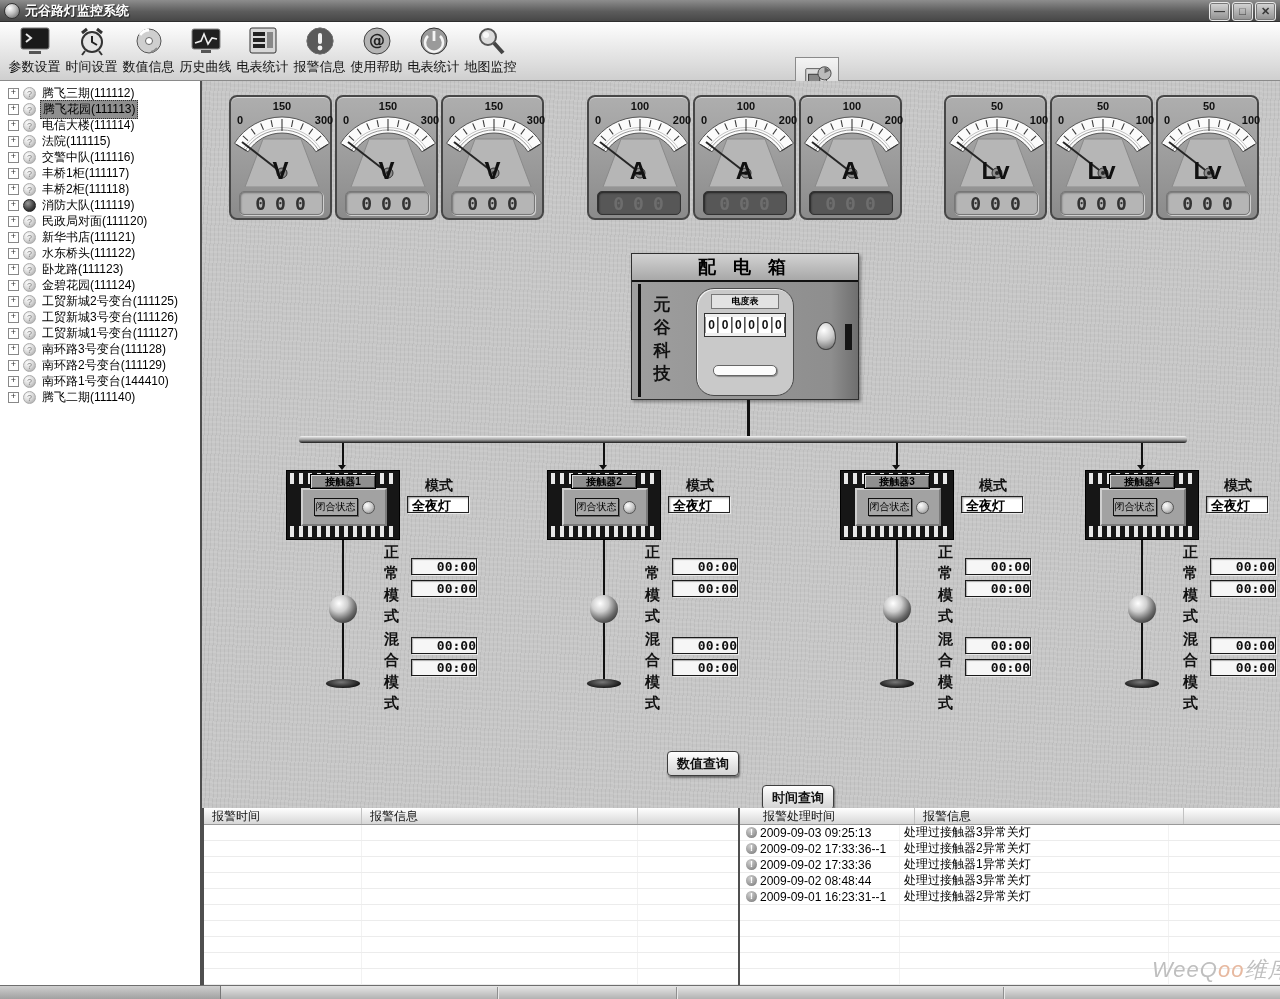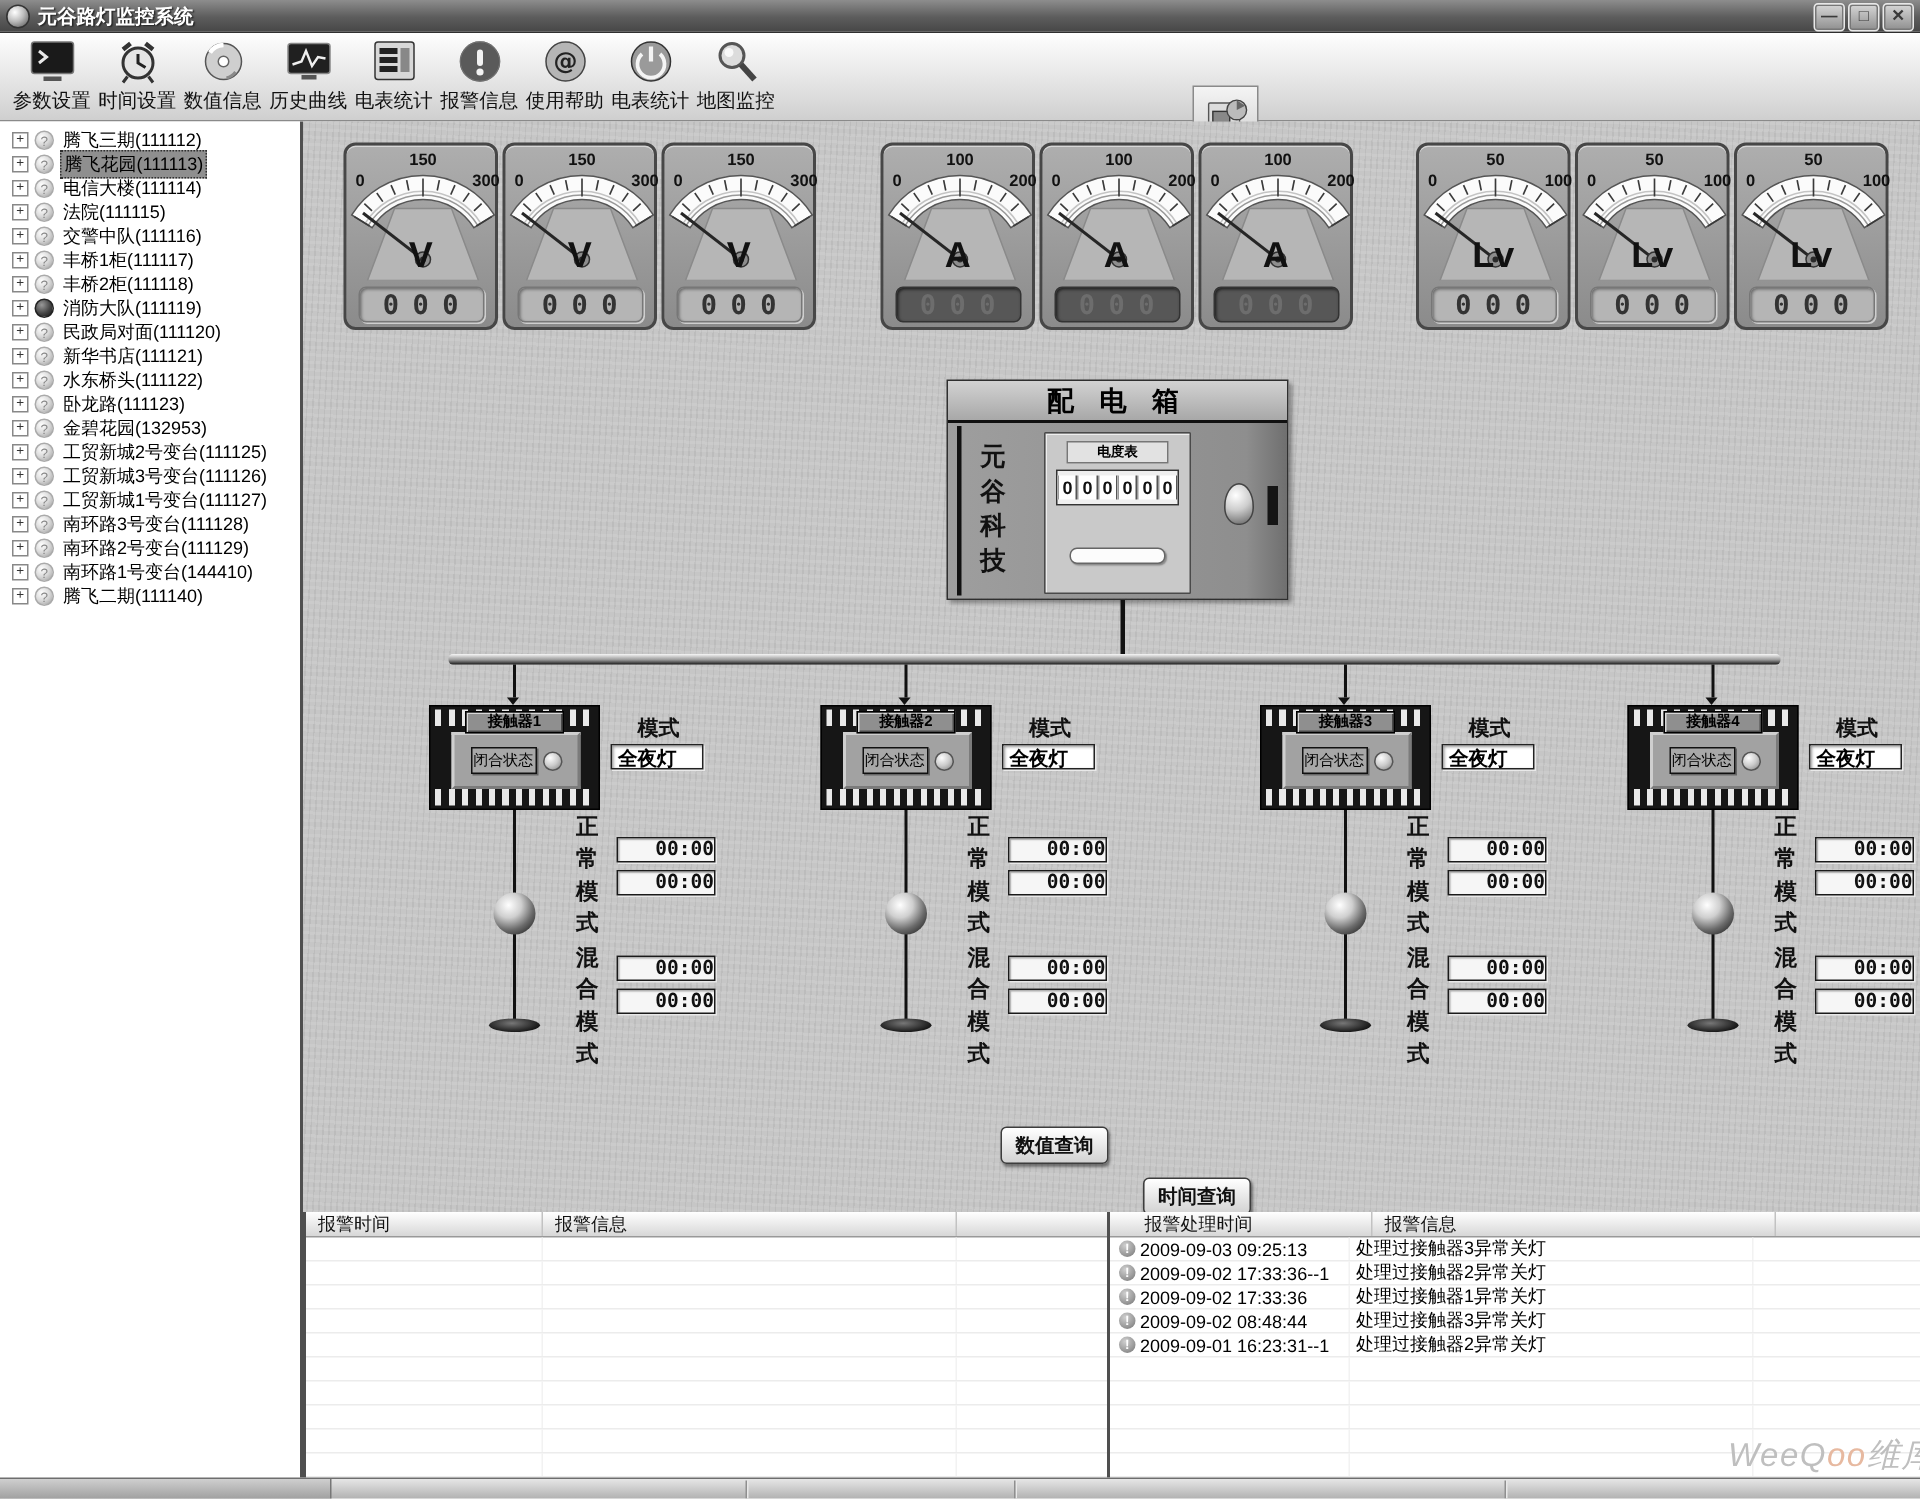--- a/index.html
+++ b/index.html
@@ -71,21 +71,21 @@
   #distbox{position:absolute;left:429px;top:172px;width:228px;height:147px;
     background:linear-gradient(90deg,#9e9e9e,#8e8e8e 88%,#6f6f6f);
     border:1px solid #2f2f2f;box-shadow:2px 2px 3px rgba(0,0,0,.35);box-sizing:border-box;}
   #distbox-title{height:26px;background:linear-gradient(#d2d2d2,#a8a8a8);
     border-bottom:2px solid #111;text-align:center;font-size:18px;font-weight:bold;
     letter-spacing:6px;line-height:26px;color:#000;}
   #dist-leftline{position:absolute;left:6px;top:30px;width:3px;height:113px;background:#111;}
   #dist-brand{position:absolute;left:20px;top:40px;width:20px;font-size:17px;font-weight:bold;
     line-height:1.35;text-align:center;word-break:break-all;color:#111;}
   #dist-panel{position:absolute;left:64px;top:34px;width:96px;height:106px;background:#c9c9c9;
-    border:1px solid #4a4a4a;border-radius:1px;box-shadow:inset 1px 1px 0 #eee;}
+    border:1px solid #4a4a4a;border-radius:18px;box-shadow:inset 1px 1px 0 #eee;}
   #dist-meter-label{position:absolute;left:14px;top:5px;width:66px;height:13px;background:#e2e2e2;
     border:1px solid #777;font-size:9px;font-weight:bold;text-align:center;line-height:13px;}
   #dist-counter{position:absolute;left:7px;top:24px;width:80px;height:22px;background:#efefef;
     border:1px solid #333;display:flex;align-items:center;justify-content:center;gap:0;}
   .cdigit{width:12px;height:16px;background:#fff;border-right:1px solid #555;border-left:1px solid #999;
     font-size:12px;font-weight:bold;text-align:center;line-height:16px;color:#111;}
   #dist-slot{position:absolute;left:16px;top:76px;width:62px;height:9px;background:#fcfcfc;
     border:1px solid #666;border-radius:5px;box-shadow:1px 1px 1px #888;}
   #dist-bulb{position:absolute;left:184px;top:68px;width:18px;height:26px;
     background:radial-gradient(circle at 38% 28%,#fff,#cdcdcd 45%,#6a6a6a 95%);
@@ -314,21 +314,21 @@
         <span class="tree-label">水东桥头(111122)</span>
       </div>
       <div class="tree-item">
         <span class="plusbox">+</span>
         <span class="nodeicon">?</span>
         <span class="tree-label">卧龙路(111123)</span>
       </div>
       <div class="tree-item">
         <span class="plusbox">+</span>
         <span class="nodeicon">?</span>
-        <span class="tree-label">金碧花园(132953)</span>
+        <span class="tree-label">金碧花园(111124)</span>
       </div>
       <div class="tree-item">
         <span class="plusbox">+</span>
         <span class="nodeicon">?</span>
         <span class="tree-label">工贸新城2号变台(111125)</span>
       </div>
       <div class="tree-item">
         <span class="plusbox">+</span>
         <span class="nodeicon">?</span>
         <span class="tree-label">工贸新城3号变台(111126)</span>

